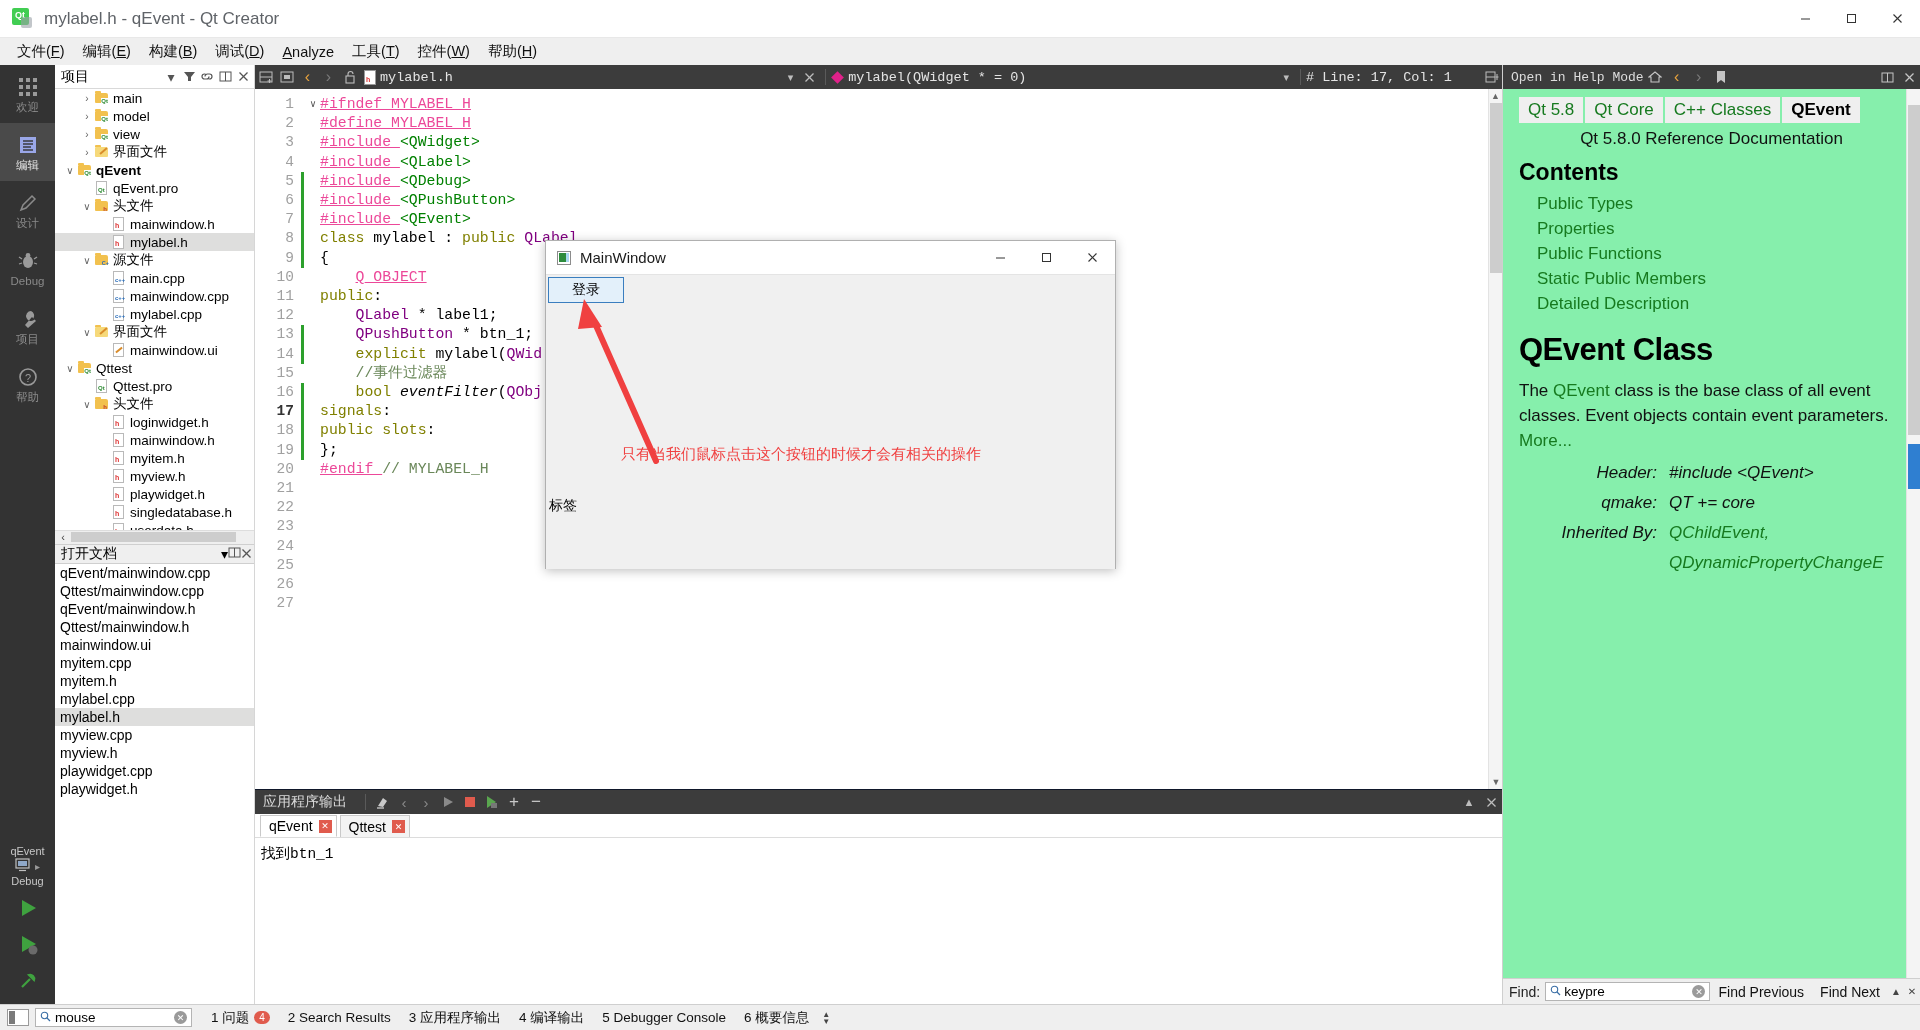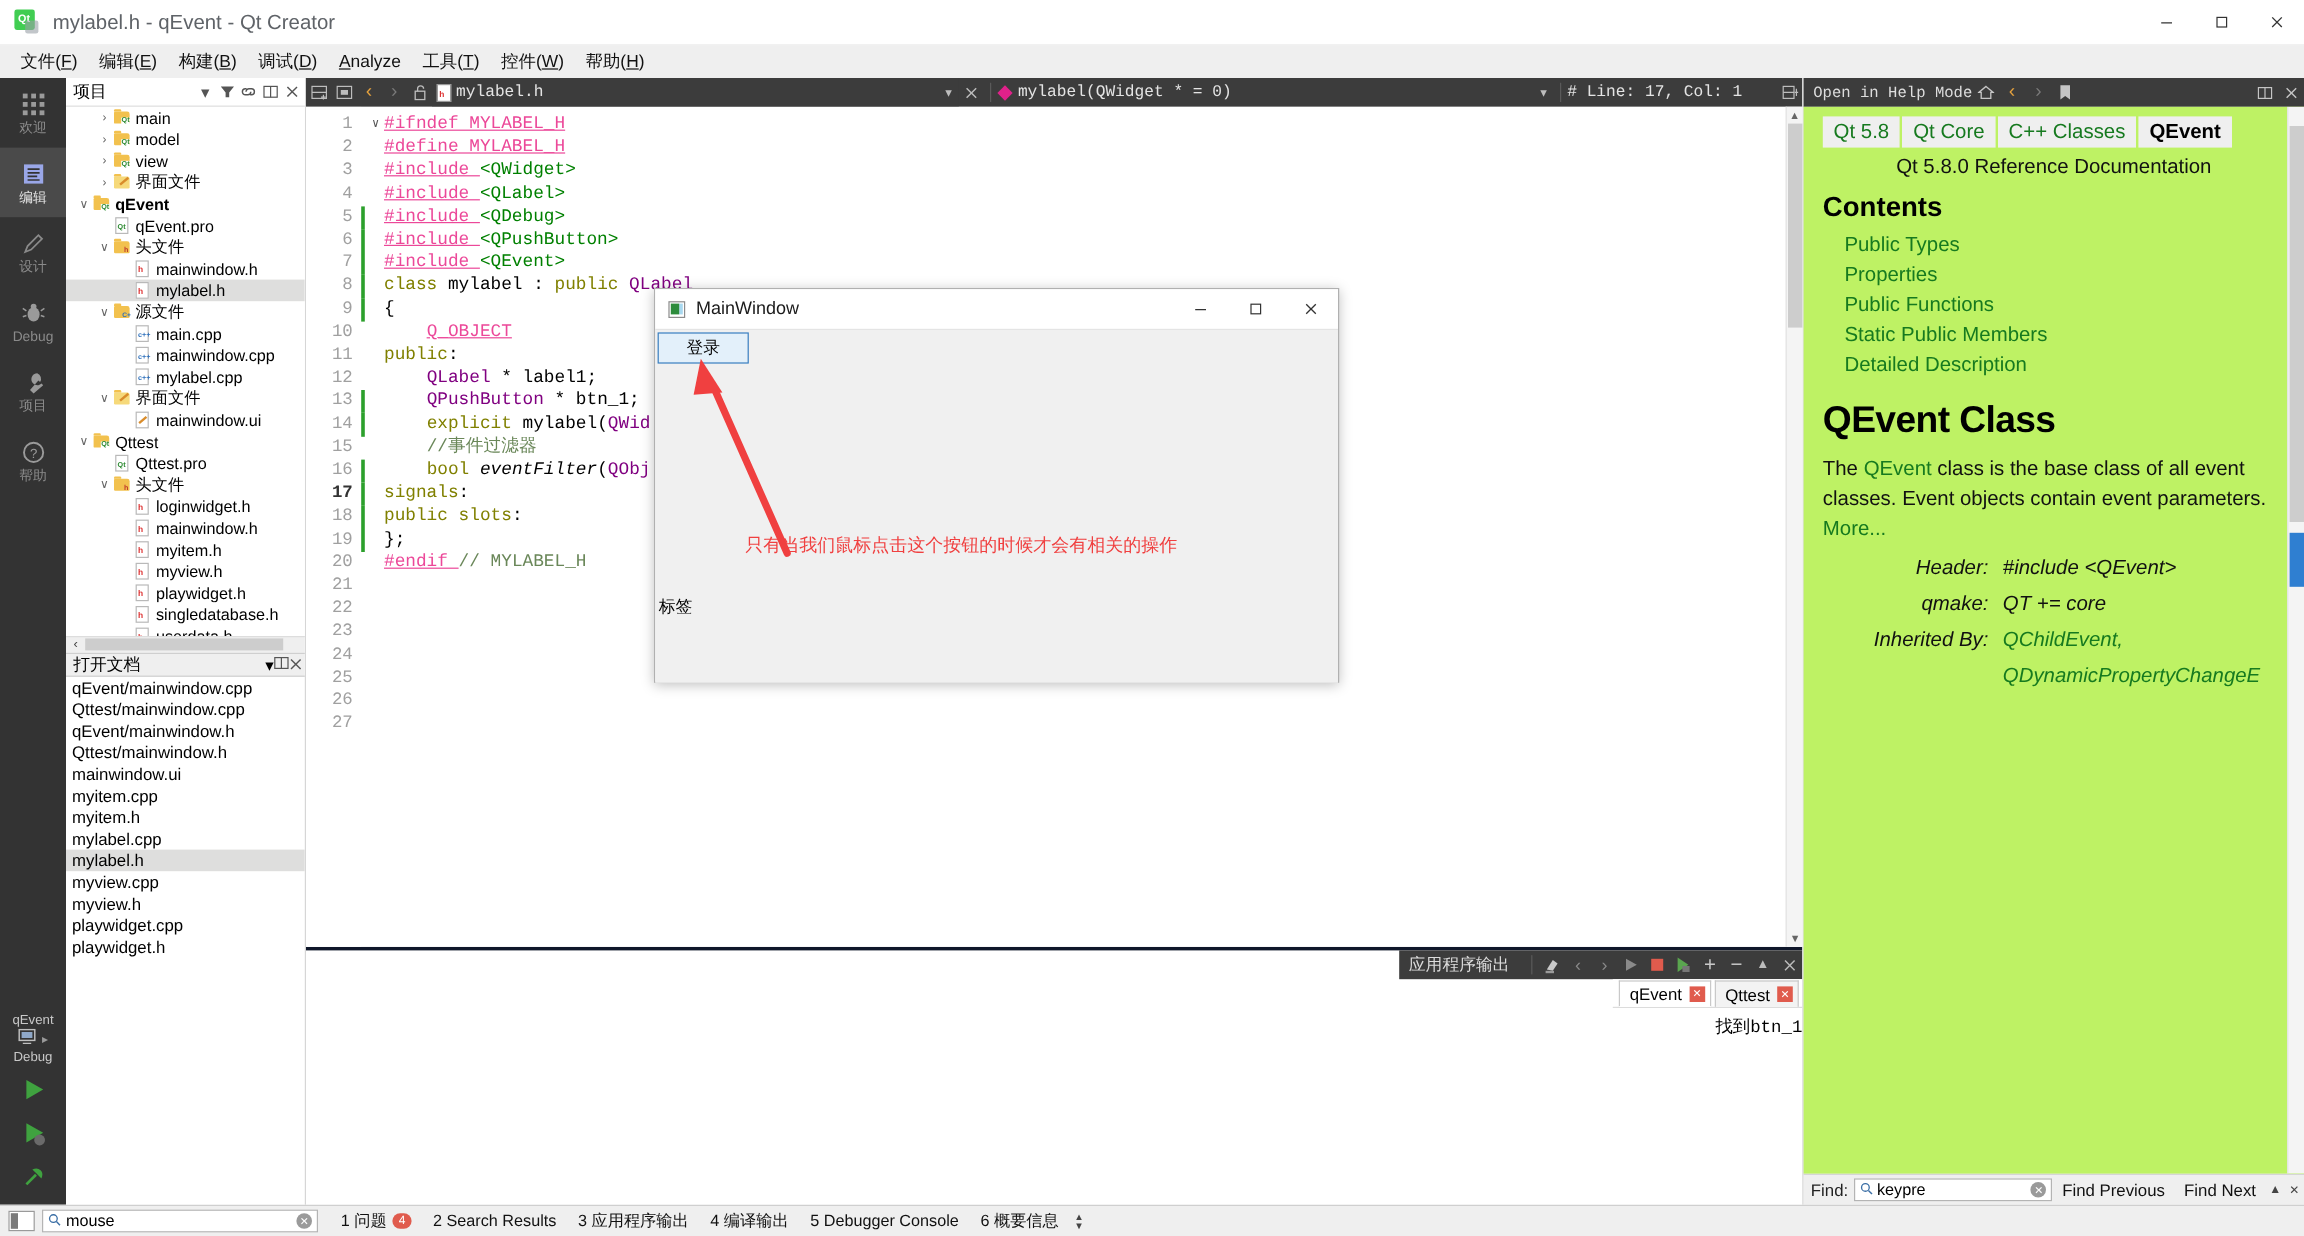--- a/index.html
+++ b/index.html
@@ -137,21 +137,21 @@
   .redtext { position:absolute; left:75px; top:170px; color:#f04040; font-size:15px; white-space:nowrap;}
   .arrow-svg { position:absolute; left:0; top:0; width:478px; height:294px; pointer-events:none;}
 
   
   .rightdock { width:418px; flex:0 0 418px; display:flex; flex-direction:column; border-left:1px solid #cfcfcf; background:#fff;}
   .help-tb { height:24px; background:#3c3c3c; display:flex; align-items:center; color:#ddd; font-size:13px; flex:0 0 24px; padding-left:8px;}
   .help-tb .lbl { font-family:"Liberation Mono", monospace; font-size:13px;}
   .help-tb .ic { width:22px; height:24px; display:flex; align-items:center; justify-content:center; color:#c5c5c5;}
   .help-tb .ic.y { color:#e8a33d;}
   .help-tb .right { margin-left:auto; display:flex;}
-  .helpbody { flex:1; overflow:hidden; position:relative; background:#bef264; padding:8px 16px 0 16px;}
+  .helpbody { flex:1; overflow:hidden; position:relative; background:#86efac; padding:8px 16px 0 16px;}
   .crumbs { display:flex; gap:2px; margin-bottom:4px; flex-wrap:wrap;}
   .crumb { background:#efefef; padding:3px 9px; color:#167a1f; font-size:17px;}
   .crumb.last { color:#000; font-weight:bold;}
   .refline { text-align:center; font-size:17px; color:#111; margin:6px 0 10px;}
   .h2 { font-size:23px; font-weight:bold; margin:2px 0 8px;}
   .toc { margin:0 0 0 18px; }
   .toc a { color:#167a1f; font-size:17px; display:block; margin:5px 0; text-decoration:none;}
   .h1 { font-size:31px; font-weight:bold; margin:18px 0 10px; letter-spacing:-.5px;}
   .para { font-size:17px; line-height:25px; color:#111; }
   .para .lnk { color:#167a1f; }
@@ -164,35 +164,35 @@
   .help-scroll .blue { position:absolute; top:355px; left:1px; width:12px; height:45px; background:#2f7fd1;}
   .findbar { height:26px; background:#efefef; display:flex; align-items:center; border-top:1px solid #cfcfcf; font-size:14px; flex:0 0 26px; padding-left:6px;}
   .findbar .fl { color:#222; margin-right:5px;}
   .findinput { flex:1; height:19px; background:#fff; border:1px solid #b4b4b4; display:flex; align-items:center; padding:0 4px; font-size:13.5px;}
   .findinput .mag { margin-right:3px; color:#555; font-size:11px;}
   .findinput .clr { margin-left:auto; width:13px; height:13px; border-radius:50%; background:#9a9a9a; color:#fff; font-size:9px; display:flex; align-items:center; justify-content:center;}
   .fbtn { padding:0 8px; color:#111; font-size:14px; }
   .fnav { width:16px; text-align:center; color:#444; font-size:10px;}
 
   
-  .outpane { height:215px; flex:0 0 215px; display:flex; flex-direction:column; border-top:3px solid #0f172a;align-items:flex-end;}
+  .outpane { height:215px; flex:0 0 215px; display:flex; flex-direction:column; border-top:1px solid #0f172a;}
   .out-tb { height:24px; background:#3c3c3c; display:flex; align-items:center; color:#dcdcdc; font-size:14px; padding-left:8px; flex:0 0 24px;}
   .out-tb .ic { width:22px; height:24px; display:flex; align-items:center; justify-content:center; color:#bdbdbd;}
   .out-tb .right { margin-left:auto; display:flex;}
   .out-tabs { height:24px; background:#fff; display:flex; align-items:flex-end; flex:0 0 24px; padding-left:5px; border-bottom:1px solid #dcdcdc;}
   .otab { height:22px; display:flex; align-items:center; padding:0 4px 0 8px; font-size:14px; border:1px solid #c9c9c9; border-bottom:none; margin-right:3px; background:#f3f3f3;}
   .otab.active { background:#fff; border-bottom:1px solid #fff;}
   .otab .x { width:13px; height:13px; background:#e05b4d; color:#fff; font-size:9px; display:flex; align-items:center; justify-content:center; margin-left:6px;}
   .out-body { flex:1; background:#fff; font-family:"Liberation Mono", monospace; font-size:14.5px; padding:6px 0 0 6px; overflow:hidden;}
 
   
   .statusbar { height:26px; flex:0 0 26px; background:#efefef; display:flex; align-items:center; border-top:1px solid #cfcfcf; font-size:13.5px;}
   .sb-toggle { width:22px; height:17px; border:1px solid #9a9a9a; background:#fff; margin:0 6px 0 7px; position:relative;}
   .sb-toggle:after { content:""; position:absolute; left:1px; top:1px; bottom:1px; width:6px; background:#7a7a7a;}
-  .sb-search { width:230px; height:19px; background:#fff; border:1px solid #b4b4b4; display:flex; align-items:center; padding:0 4px; margin-right:10px;justify-content:flex-end;}
+  .sb-search { width:157px; height:19px; background:#fff; border:1px solid #b4b4b4; display:flex; align-items:center; padding:0 4px; margin-right:10px;justify-content:flex-end;}
   .sb-search .mag { margin-right:4px; color:#555; font-size:11px;}
   .sb-search .clr { margin-left:auto; width:13px; height:13px; border-radius:50%; background:#9a9a9a; color:#fff; font-size:9px; display:flex; align-items:center; justify-content:center;}
   .sb-item { display:flex; align-items:center; padding:0 9px; color:#111; }
   .sb-item .badge { background:#e05b4d; color:#fff; border-radius:7px; font-size:10px; padding:0 5px; margin-left:5px; line-height:13px;}
   .sb-updown { display:flex; flex-direction:column; font-size:8px; line-height:7px; color:#444; margin-left:4px;}
 </style>
 </head>
 <body>
 
 <div class="app">

